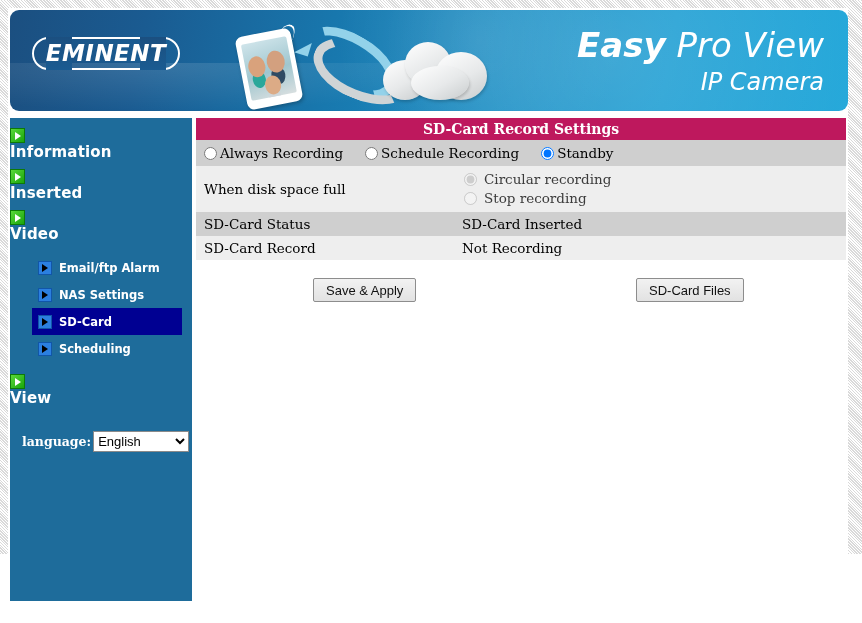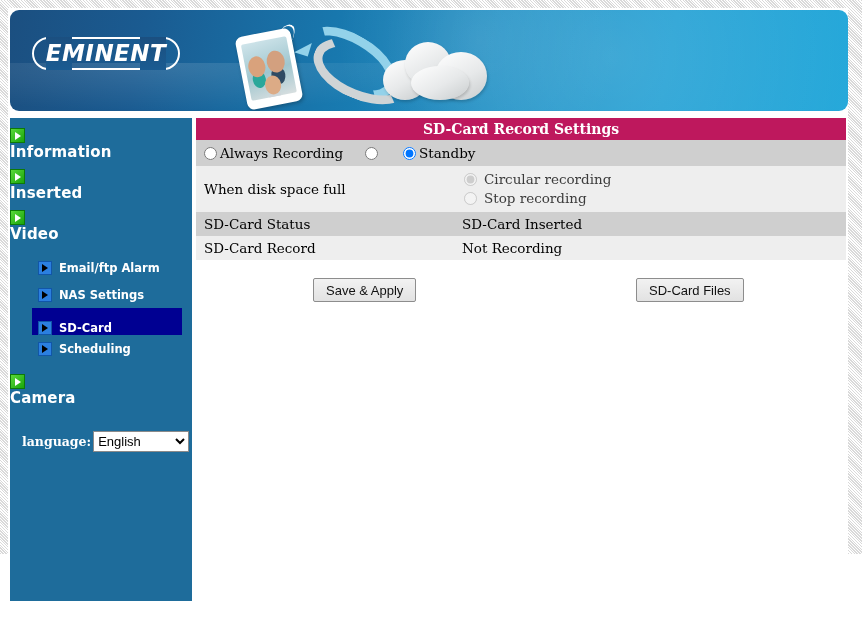--- a/index.html
+++ b/index.html
@@ -244,21 +244,21 @@
     align-items: center;
     height: 27px;
     margin-left: 22px;
     margin-right: 10px;
     padding-left: 6px;
     color: #ffffff;
     font-family: "DejaVu Sans", sans-serif;
     font-weight: bold;
     font-size: 11.5px;
   }
-  .sub-item.active { background: #000092; align-items: flex-end; }
+  .sub-item.active { background: #000092; }
   .ico-blue {
     width: 14px; height: 14px;
     background: #2b7fe0;
     border: 1px solid #1156a8;
     box-sizing: border-box;
     margin-right: 7px;
     position: relative;
     flex: none;
   }
   .ico-blue::after {
@@ -389,20 +389,26 @@
         <div class="arrow-blue"></div>
         <div class="arrow-grey"></div>
         <div class="cloud">
           <i class="c1"></i>
             <i class="c2"></i>
             <i class="c3"></i>
             <i class="c4"></i>
         </div>
       </div>
 
+      <div class="brand">
+        <div class="brand-1">
+          <b>Easy</b><span> Pro View</span>
+        </div>
+        <div class="brand-2">IP Camera</div>
+      </div>
     </div>
 
     <div class="sidebar">
 
       <div class="nav-item" style="margin-top:10px;">
         <span class="ico-green"></span>
         <span>Information</span>
       </div>
 
       <div class="nav-item">
@@ -430,21 +436,21 @@
           <span>SD-Card</span>
         </div>
         <div class="sub-item">
           <span class="ico-blue"></span>
           <span>Scheduling</span>
         </div>
       </div>
 
       <div class="nav-item" style="margin-top:12px;">
         <span class="ico-green"></span>
-        <span>Camera</span>
+        <span>View</span>
       </div>
 
       <div class="lang-row">
         <span class="lang-label">language:</span>
         <select class="lang-select">
           <option>English</option>
         </select>
       </div>
     </div>
 
@@ -452,20 +458,21 @@
 
       <div class="panel-title">SD-Card Record Settings</div>
 
       <div class="mode-row">
         <label>
           <input type="radio" name="recmode" style="">
           <span>Always Recording</span>
         </label>
         <label>
           <input type="radio" name="recmode" style="">
+          <span>Schedule Recording</span>
         </label>
         <label>
           <input type="radio" name="recmode" checked="" style="">
           <span>Standby</span>
         </label>
       </div>
 
       <table class="tbl">
         <tbody>
             <tr class="row-light">

